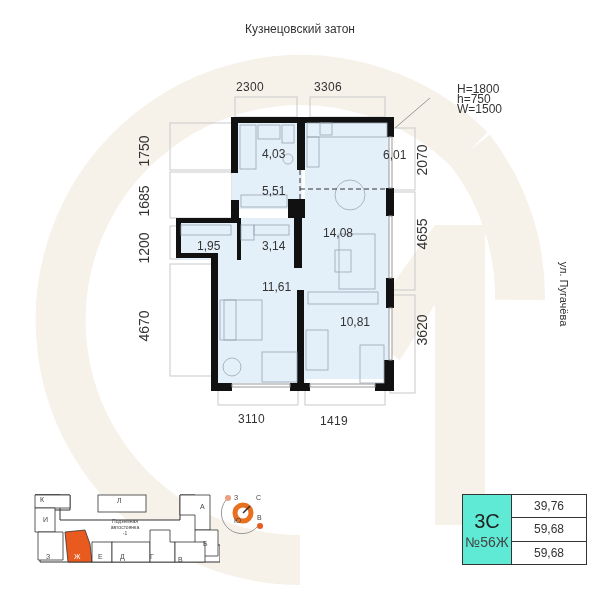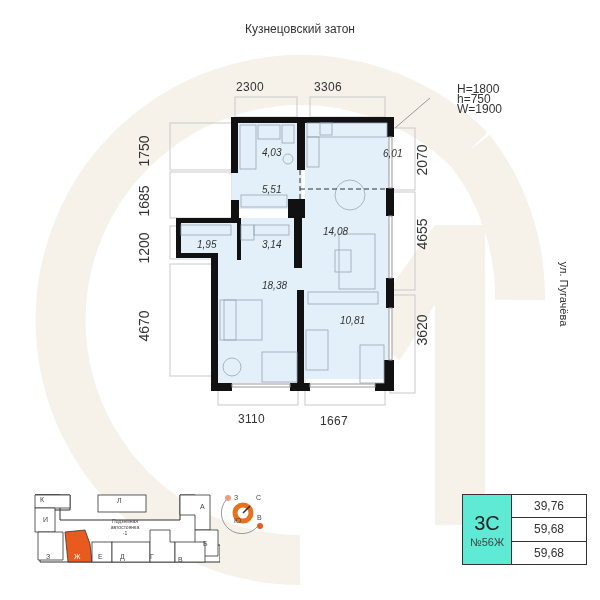--- a/index.html
+++ b/index.html
@@ -4,59 +4,59 @@
 <style>
   html, body { margin:0; padding:0; }
   body { width:600px; height:600px; position:relative; overflow:hidden; background:#ffffff; font-family:"Liberation Sans", sans-serif; color:#222; }
   .abs { position:absolute; }
   .wm { position:absolute; left:0; top:0; width:600px; height:600px; }
   .title { left:0; top:22px; width:600px; text-align:center; font-size:12px; color:#333; }
   .dim { font-size:12px; color:#333; letter-spacing:0.3px; }
   .dimv { font-size:14px; color:#333; transform:rotate(-90deg); transform-origin:center; white-space:nowrap; }
   .street { font-size:11px; color:#333; transform:rotate(90deg); white-space:nowrap; }
   .spec { font-size:12px; line-height:10px; color:#333; }
-  .area { font-size:10px; color:#333;font-style:italic; }
+  .area { font-size:12px; color:#333; }
   .kp { position:absolute; font-size:7px; color:#444; text-align:center; }
   .info-box { left:462px; top:494px; width:123px; height:69px; border:1.5px solid #333; display:flex; }
   .info-left { width:48px; background:#5eead4; border-right:1.5px solid #333; display:flex; flex-direction:column; align-items:center; justify-content:center; }
   .info-type { font-size:20px; color:#222; line-height:22px; }
-  .info-num { font-size:11px; color:#444; margin-top:2px; }
+  .info-num { font-size:14px; color:#444; margin-top:2px; }
   .info-right { flex:1; display:flex; flex-direction:column; }
   .info-cell { flex:1; display:flex; align-items:center; justify-content:center; font-size:12px; color:#333; border-bottom:1.5px solid #333; }
   .info-cell:last-child { border-bottom:none; }
 </style>
 </head>
 <body>
 
 <svg class="wm" viewBox="0 0 600 600">
   <path d="M 470 150 A 240 240 0 1 0 300 560" fill="none" stroke="#f6f2ea" stroke-width="50"></path>
   <path d="M 470 150 A 240 240 0 0 1 520 300" fill="none" stroke="#f6f2ea" stroke-width="50"></path>
   <rect x="435" y="225" width="50" height="300" fill="#f6f2ea"></rect>
   <polygon points="435,225 485,225 400,360 360,330" fill="#f6f2ea"></polygon>
 </svg>
 
 <div class="abs title">Кузнецовский затон</div>
 
 <div class="abs dim" style="left:236px;top:80px;">2300</div>
 <div class="abs dim" style="left:314px;top:80px;">3306</div>
 <div class="abs dim" style="left:238px;top:412px;text-align:center;">3110</div>
-<div class="abs dim" style="left:320px;top:414px;">1667</div>
+<div class="abs dim" style="left:320px;top:414px;">1419</div>
 
 <div class="abs dimv" style="left:128px;top:143px;">1750</div>
 <div class="abs dimv" style="left:128px;top:193px;">1685</div>
 <div class="abs dimv" style="left:128px;top:240px;">1200</div>
 <div class="abs dimv" style="left:128px;top:318px;">4670</div>
 <div class="abs dimv" style="left:406px;top:152px;">2070</div>
 <div class="abs dimv" style="left:406px;top:226px;">4655</div>
 <div class="abs dimv" style="left:406px;top:322px;">3620</div>
 
 <div class="abs spec" style="left:457px;top:84px;">
   <div>H=1800</div>
   <div>h=750</div>
-  <div>W=1900</div>
+  <div>W=1500</div>
 </div>
 
 <div class="abs street" style="left:532px;top:288px;">ул. Пугачёва</div>
 
 <svg class="abs" style="left:0;top:0;" width="600" height="600">
 
   <g stroke="#c9c9c9" stroke-width="1" fill="none">
     <rect x="170" y="123" width="62" height="47"></rect>
     <rect x="170" y="172" width="62" height="46"></rect>
     <rect x="170" y="226" width="45" height="33"></rect>
@@ -135,21 +135,21 @@
   <line x1="300" y1="189" x2="387" y2="189" stroke="#333" stroke-width="1" stroke-dasharray="5,3"></line>
   <line x1="300" y1="170" x2="300" y2="200" stroke="#333" stroke-width="1" stroke-dasharray="5,3"></line>
 </svg>
 
 <div class="abs area" style="left:262px;top:147px;">4,03</div>
 <div class="abs area" style="left:339px;top:148px;margin-left:44px;">6,01</div>
 <div class="abs area" style="left:262px;top:184px;">5,51</div>
 <div class="abs area" style="left:323px;top:226px;">14,08</div>
 <div class="abs area" style="left:197px;top:239px;">1,95</div>
 <div class="abs area" style="left:262px;top:239px;">3,14</div>
-<div class="abs area" style="left:262px;top:280px;">18,38</div>
+<div class="abs area" style="left:262px;top:280px;">11,61</div>
 <div class="abs area" style="left:340px;top:315px;">10,81</div>
 
 <svg class="abs" style="left:30px;top:490px;" width="190" height="75">
   <path d="M5 5 H40 V20 H15 V50 H10 V72 H190 V55 H175 V25 H165 V5 H150 V30 H30 V5 Z" fill="#fff" stroke="#333" stroke-width="1"></path>
   <path d="M5 5 H40 V18 H5 Z" fill="#fff" stroke="#333" stroke-width="0.8"></path>
   <rect x="68" y="5" width="48" height="17" fill="#fff" stroke="#333" stroke-width="0.8"></rect>
   <path d="M150 5 H180 V40 H165 V25 H150 Z" fill="#fff" stroke="#333" stroke-width="0.8"></path>
   <path d="M5 18 H25 V42 H5 Z" fill="#fff" stroke="#333" stroke-width="0.8"></path>
   <path d="M165 40 H188 V66 H165 Z" fill="#fff" stroke="#333" stroke-width="0.8"></path>
   <path d="M8 42 H33 V70 H8 Z" fill="#fff" stroke="#333" stroke-width="0.8"></path>

